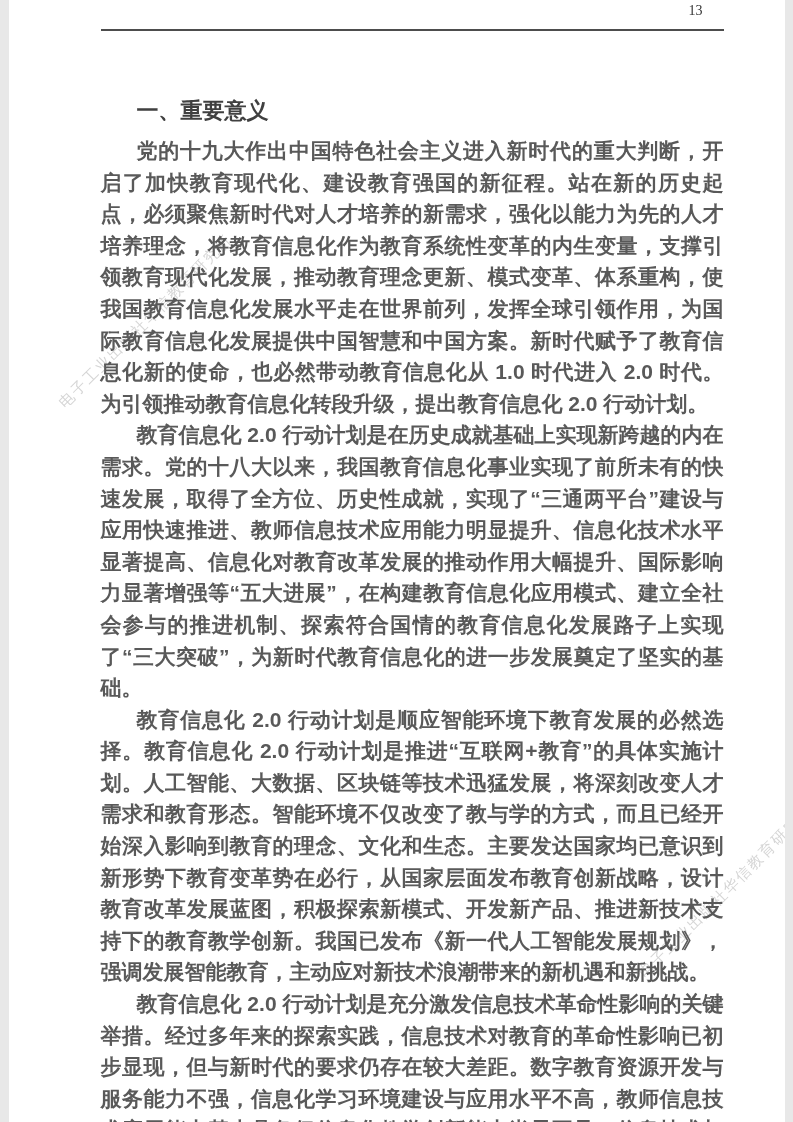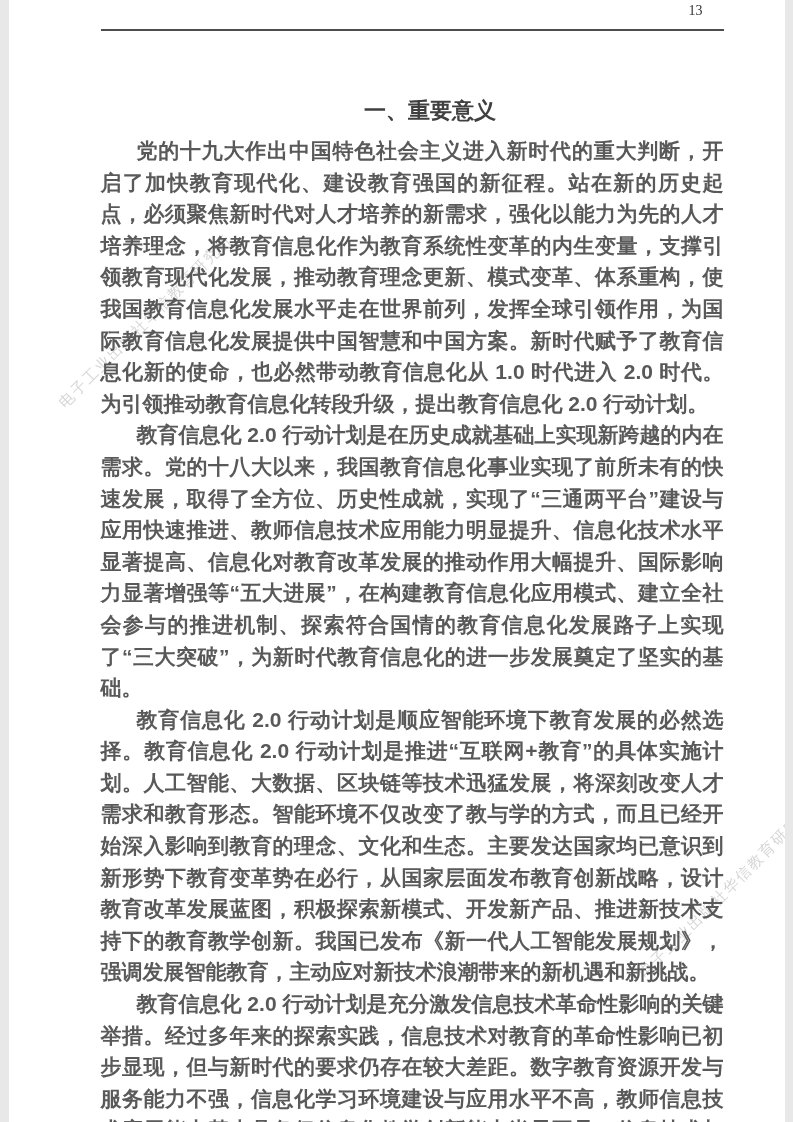--- a/index.html
+++ b/index.html
@@ -51,21 +51,20 @@
     top: 96px;
     width: 623px;
     z-index: 3;
   }
   .heading {
     font-size: 22px;
     font-weight: bold;
     color: #404040;
     line-height: 30px;
     margin: 0 0 9px 36px;
-    text-align: center;
   }
   .para {
     font-size: 21px;
     line-height: 31.6px;
     color: #595959;
     text-align: justify;
     text-justify: inter-character;
     text-indent: 36px;
     margin: 0;
     font-weight: bold;

